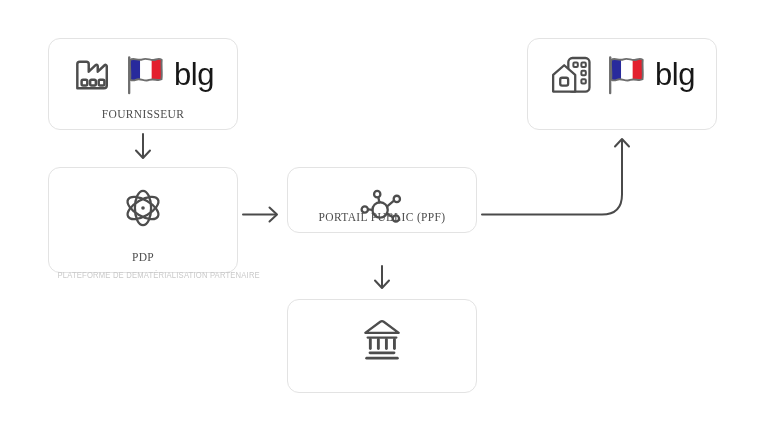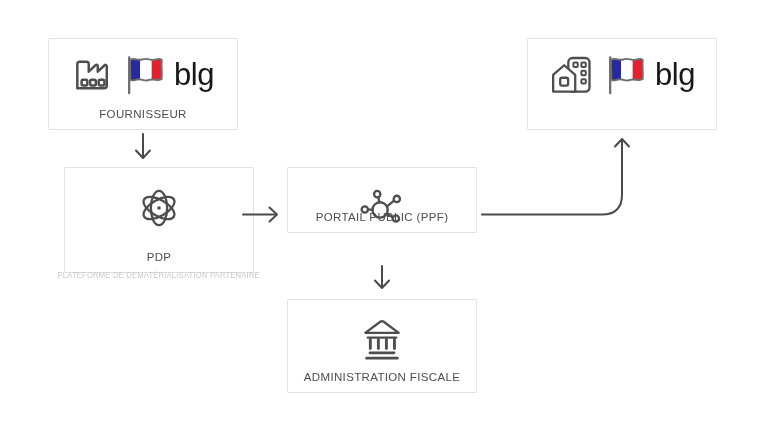--- a/index.html
+++ b/index.html
@@ -2,30 +2,30 @@
 <html><head>
 <meta charset="utf-8">
 <style>
   html,body { margin:0; padding:0; background:#ffffff; }
   .canvas {
     position:relative; width:764px; height:430px; background:#ffffff;
     font-family:"Liberation Sans", sans-serif; overflow:hidden;
   }
   .node {
     position:absolute; width:190px; background:#ffffff;
-    border:1px solid #e3e3e3; border-radius:1px; box-sizing:border-box;
+    border:1px solid #e3e3e3; border-radius:12px; box-sizing:border-box;
   }
   .icons {
     position:absolute; left:0; right:0; top:12px; height:48px;
     display:flex; align-items:center; justify-content:center; gap:8px;
   }
   .icons-single { top:16px; }
   .node-label {
     position:absolute; bottom:9px; left:0; right:0; text-align:center;
-    font-size:11.5px; letter-spacing:0.35px; color:#4d4d4d; white-space:nowrap;
+    font-size:11.5px; letter-spacing:0.35px; color:#4d4d4d; white-space:nowrap;font-family:Liberation Serif, serif;
   }
   .blg {
     font-size:31px; line-height:30px; color:#171717; font-weight:500;
     letter-spacing:-0.5px;
   }
   .sublabel {
     position:absolute; left:48px; top:270px; width:190px; text-align:center;
     font-size:8.5px; letter-spacing:0.2px; color:#c9c9c9; white-space:nowrap;
     transform:scaleX(0.9); transform-origin:center;
   }
@@ -98,21 +98,21 @@
           <rect x="6" y="3" width="13" height="30" fill="#282a9c"></rect>
           <rect x="19" y="3" width="12" height="30" fill="#ffffff"></rect>
           <rect x="31" y="3" width="12" height="30" fill="#e3202e"></rect>
         </g>
         <use href="#flag-shape" stroke="#6e6e6e" stroke-width="2" stroke-linejoin="round"></use>
       </svg>
       <span class="blg">blg</span>
     </div>
   </div>
 
-  <div class="node" style="left:64px; top:167px; height:106px;">
+  <div class="node" style="left:48px; top:167px; height:106px;">
     <div class="icons icons-single">
       <svg width="42" height="42" viewBox="0 0 44 44">
         <g class="oicon" stroke-width="2.4">
           <ellipse cx="22" cy="22" rx="8.5" ry="18"></ellipse>
           <ellipse cx="22" cy="22" rx="8.5" ry="18" transform="rotate(60 22 22)"></ellipse>
           <ellipse cx="22" cy="22" rx="8.5" ry="18" transform="rotate(-60 22 22)"></ellipse>
           <circle cx="22" cy="22" r="1.9" fill="#4d4d4d" stroke="none"></circle>
         </g>
       </svg>
     </div>
@@ -149,21 +149,20 @@
             <line x1="10.8" y1="23.5" x2="10.8" y2="33"></line>
             <line x1="19.2" y1="23.5" x2="19.2" y2="33"></line>
             <line x1="27.6" y1="23.5" x2="27.6" y2="33"></line>
             <line x1="36" y1="23.5" x2="36" y2="33"></line>
           </g>
           <rect x="9" y="36" width="28" height="2.9" rx="1.45" fill="#4d4d4d" stroke="none"></rect>
           <rect x="5.5" y="41.6" width="35" height="2.9" rx="1.45" fill="#4d4d4d" stroke="none"></rect>
         </g>
       </svg>
     </div>
-    <div class="node-label">ADMINISTRATION FISCALE</div>
   </div>
 
   <svg class="edges" width="764" height="430" viewBox="0 0 764 430">
     <g>
       <line x1="143" y1="134" x2="143" y2="157"></line>
       <polyline points="136,150.5 143,158 150,150.5"></polyline>
     </g>
     <g>
       <line x1="243" y1="214.5" x2="276" y2="214.5"></line>
       <polyline points="269.5,207.5 277,214.5 269.5,221.5"></polyline>

